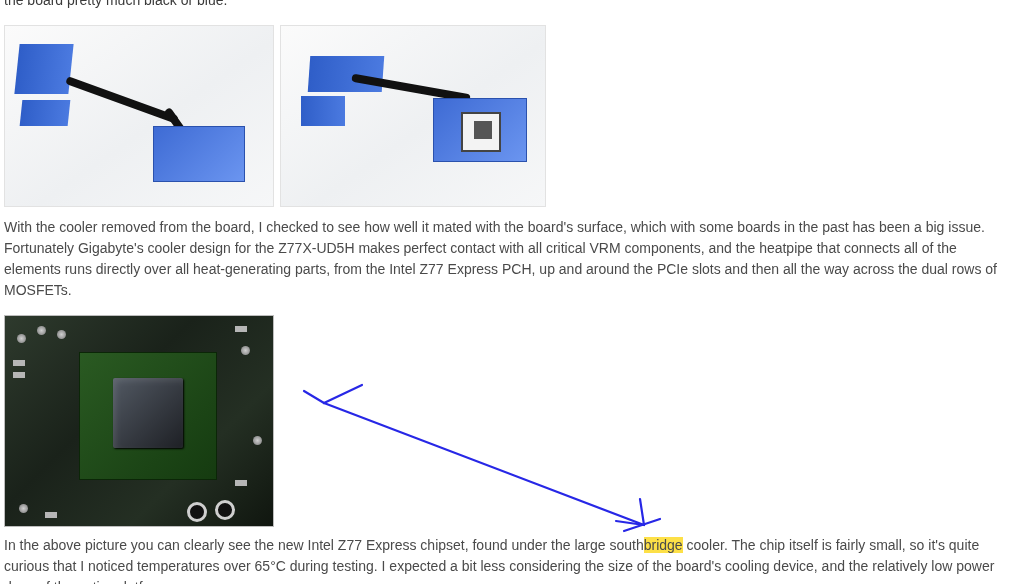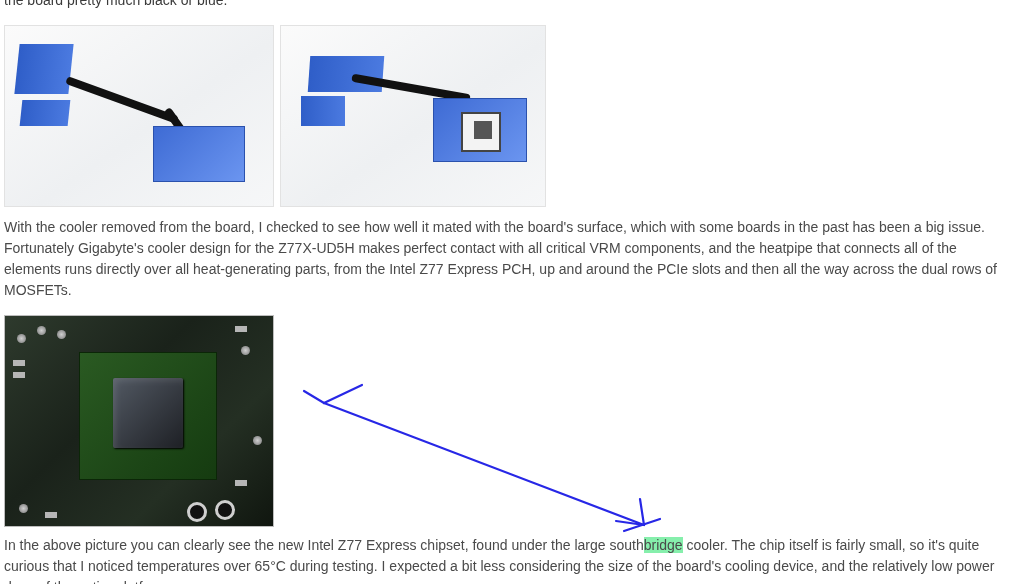--- a/index.html
+++ b/index.html
@@ -37,21 +37,21 @@
       linear-gradient(135deg,#2e3a2d 0%,#1a221a 40%,#242f23 70%,#10160f 100%);
     border:1px solid #bdbdbd;
     position:relative;overflow:hidden;
   }
   .pcb .subst{position:absolute;left:74px;top:36px;width:136px;height:126px;background:linear-gradient(135deg,#2a5a22,#153b10);border:1px solid #0b2607}
   .pcb .die{position:absolute;left:108px;top:62px;width:70px;height:70px;background:linear-gradient(135deg,#525963,#1e2025);border-radius:2px;box-shadow:inset 3px 3px 6px rgba(255,255,255,.1),1px 1px 2px #000}
   .pcb .cap{position:absolute;width:9px;height:9px;background:radial-gradient(circle,#cfcfcf,#777);border-radius:50%}
   .pcb .smd{position:absolute;width:12px;height:6px;background:#b6b6b6}
   .pcb .hole{position:absolute;width:14px;height:14px;border:3px solid #cfcfcf;border-radius:50%;background:#111}
   .para{margin:8px 0 10px 0}
-  .hl{background:#86efac}
+  .hl{background:#fde047}
   .arrow-overlay{
     position:absolute;left:4px;top:299px;width:700px;height:260px;
     pointer-events:none;
   }
 </style>
 </head>
 <body>
 
 <div class="truncated">the board pretty much black or blue.</div>
 

